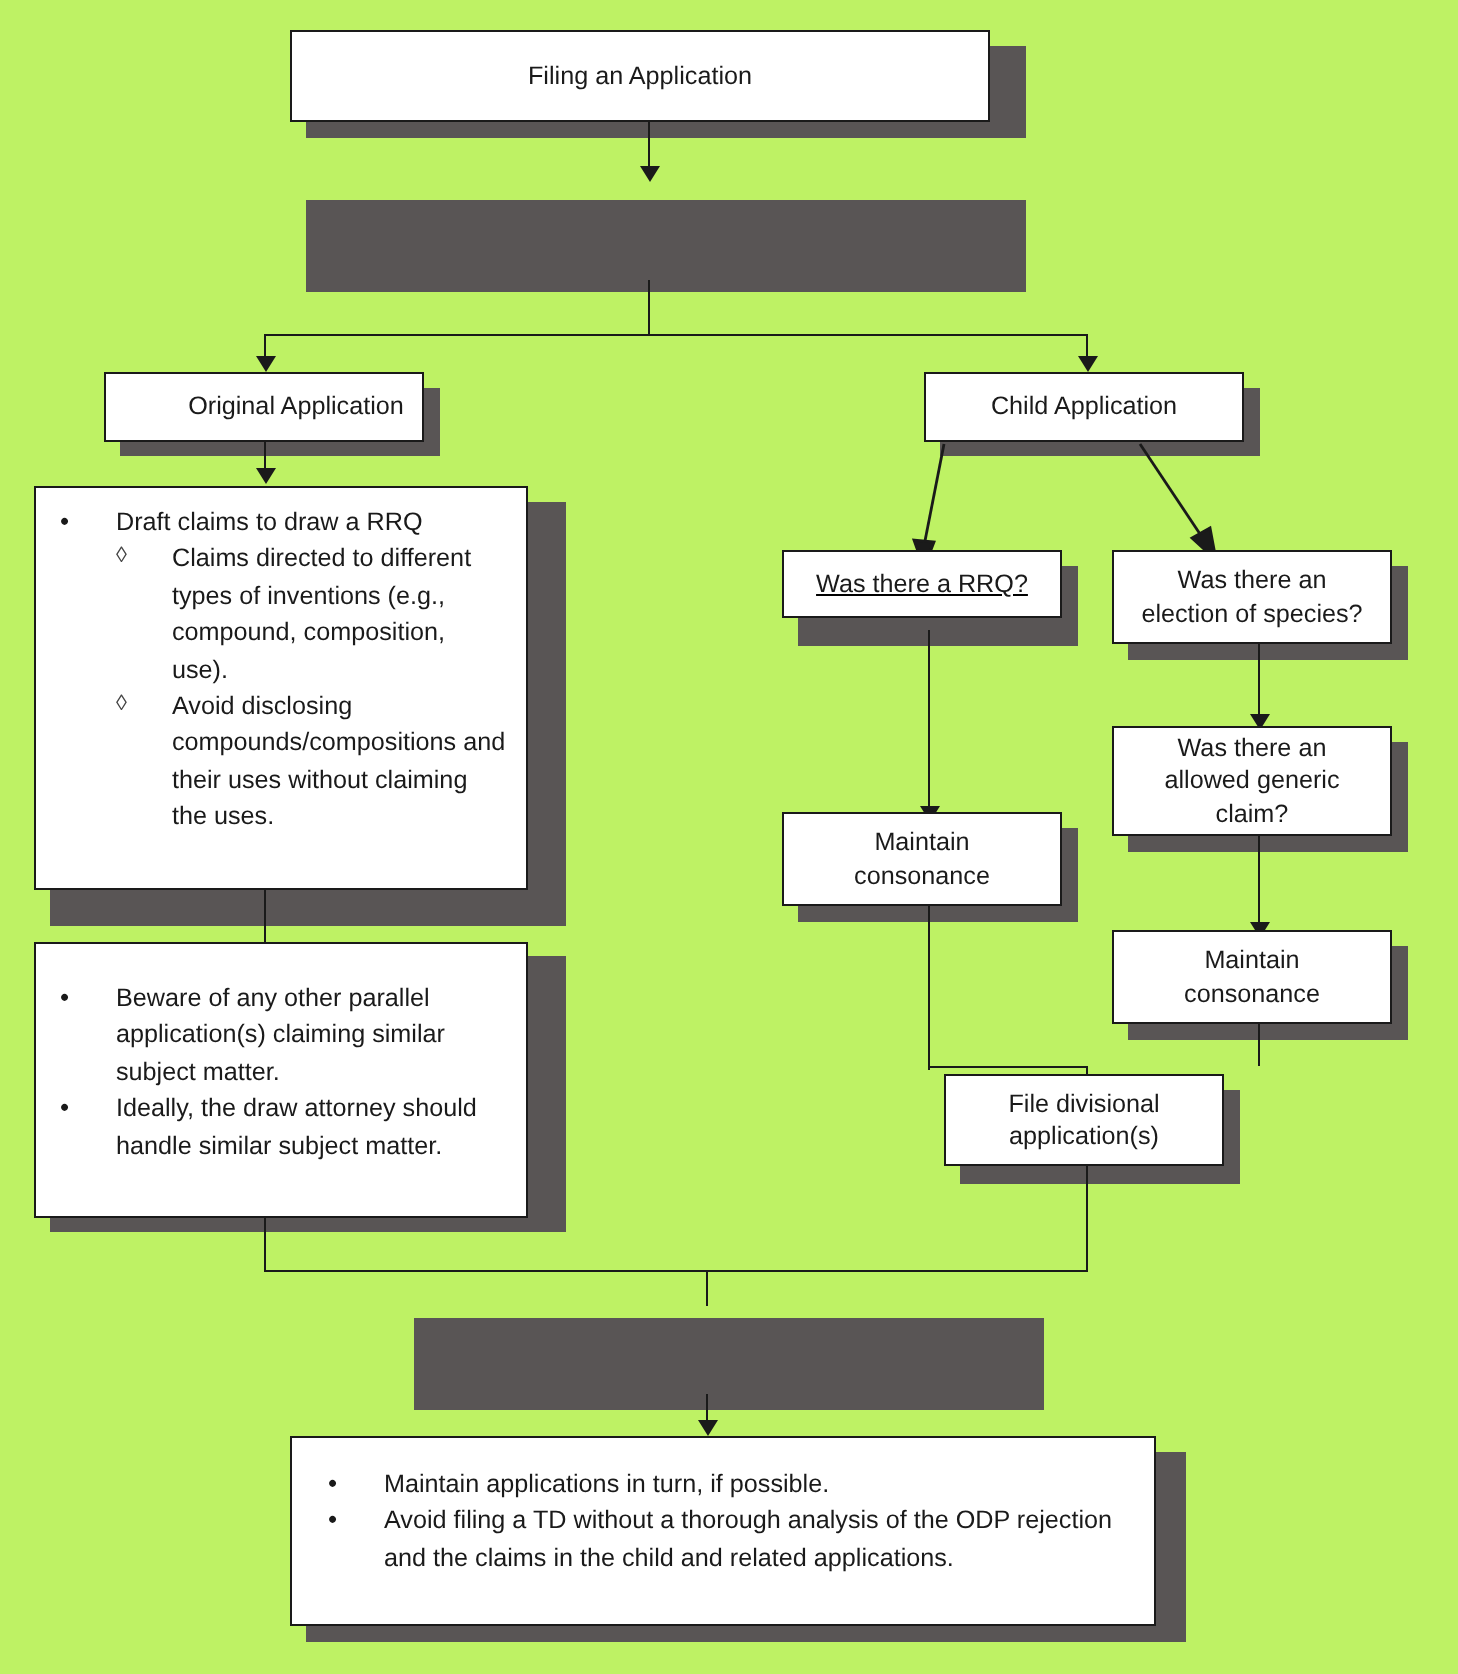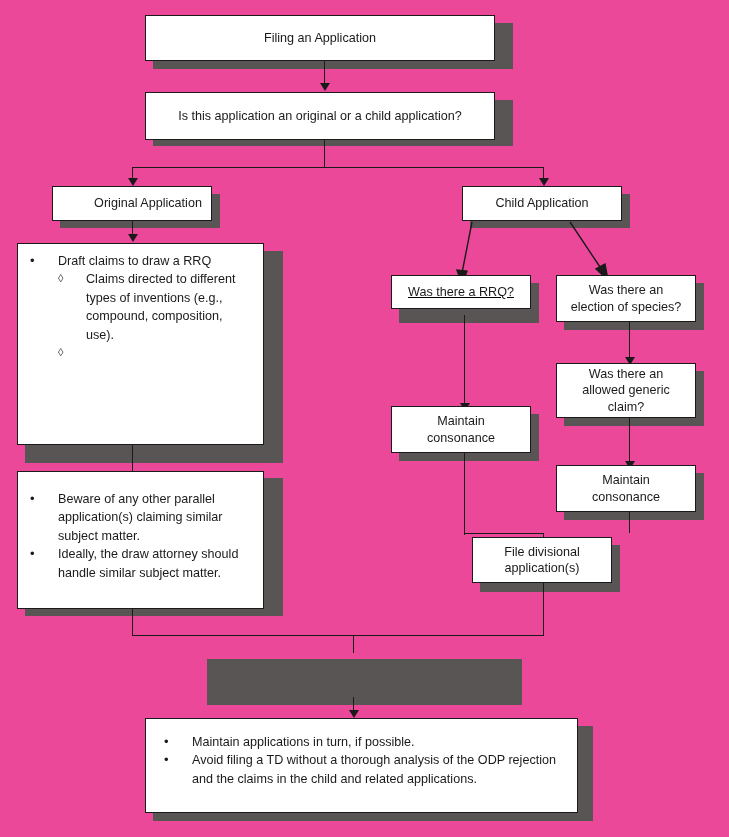--- a/index.html
+++ b/index.html
@@ -7,21 +7,21 @@
     padding: 0;
     background: #ffffff;
   }
   body {
     font-family: "Liberation Sans", sans-serif;
   }
   #canvas {
     position: relative;
     width: 729px;
     height: 837px;
-    background: #ec4899;
+    background: #bef264;
     overflow: hidden;
   }
   .shadow {
     position: absolute;
     background: #595555;
     z-index: 1;
   }
   .box {
     position: absolute;
     background: #ffffff;
@@ -167,37 +167,34 @@
   <div class="ln lnh" style="left:132px; top:635px; width:412px;"></div>
   <div class="ln lnv" style="left:353px; top:635px; height:18px;"></div>
 
   <div class="ln lnv" style="left:353px; top:697px; height:16px;"></div>
   <div class="arrow" style="left:349px; top:710px;"></div>
 
   <div class="box" style="left:145px; top:15px; width:350px; height:46px;">
     <span class="txt">Filing an Application</span>
   </div>
 
-  <div class="box" style="left:145px; top:92px; width:350px; height:48px;">
-    <span class="txt">Is this application an original or a child application?</span>
-  </div>
 
   <div class="box" style="left:52px; top:186px; width:160px; height:35px;padding-left:32px;">
     <span class="txt">Original Application</span>
   </div>
 
   <div class="box" style="left:462px; top:186px; width:160px; height:35px;">
     <span class="txt">Child Application</span>
   </div>
 
   <div class="listbox" style="left:17px; top:243px; width:247px; height:202px; padding:8px 10px 6px 4px;">
     <ul class="blist" id="original-tips-list">
         <li class="lvl1"><span class="mk">•</span><span>Draft claims to draw a RRQ</span></li>
         <li class="lvl2"><span class="mk">◊</span><span>Claims directed to different types of inventions (e.g., compound, composition, use).</span></li>
-        <li class="lvl2"><span class="mk">◊</span></li>
+        <li class="lvl2"><span class="mk">◊</span><span>Avoid disclosing compounds/compositions and their uses without claiming the uses.</span></li>
       </ul>
   </div>
 
   <div class="listbox" style="left:17px; top:471px; width:247px; height:138px; padding:18px 10px 6px 4px;">
     <ul class="blist" id="parallel-tips-list">
         <li class="lvl1"><span class="mk">•</span><span>Beware of any other parallel application(s) claiming similar subject matter.</span></li>
         <li class="lvl1"><span class="mk">•</span><span>Ideally, the draw attorney should handle similar subject matter.</span></li>
       </ul>
   </div>
 

